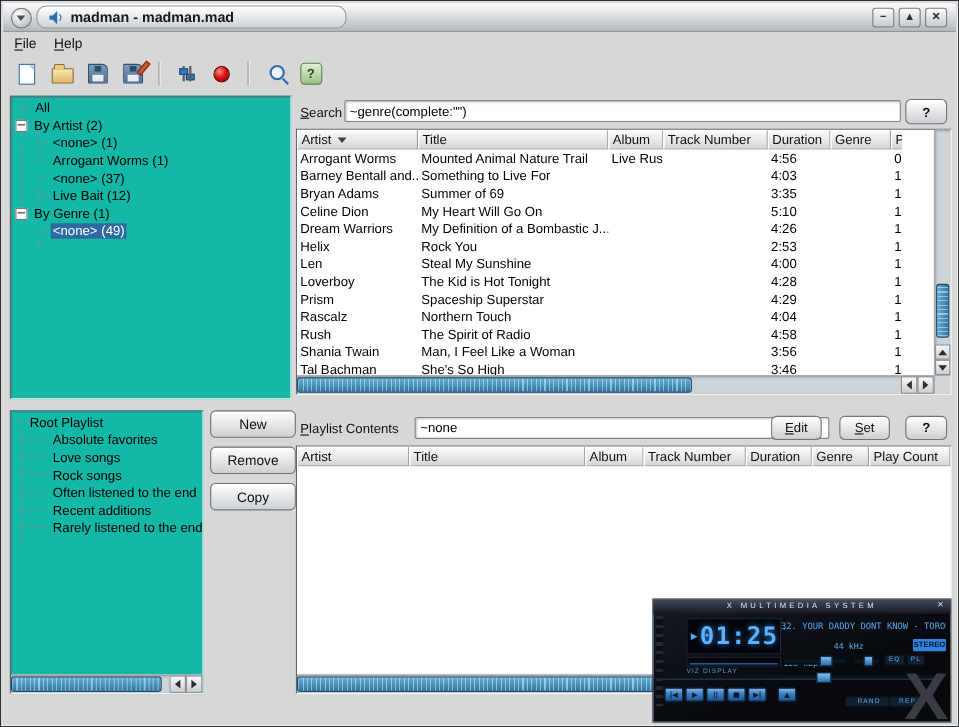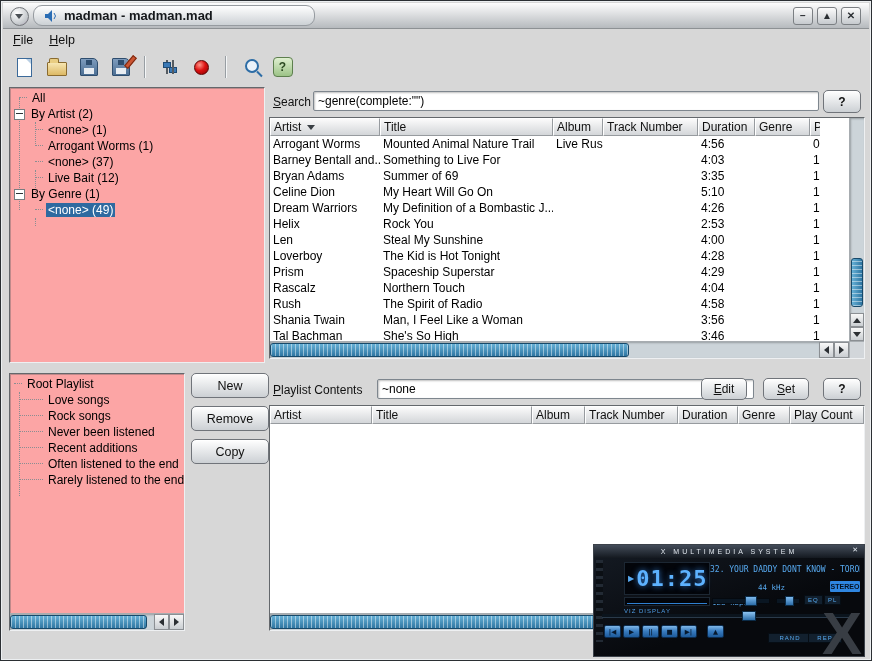--- a/index.html
+++ b/index.html
@@ -56,21 +56,21 @@
   .ic-knob1{left:1px;top:3px;} .ic-knob2{left:7px;top:8px;}
   .ic-rec{width:13px;height:13px;border-radius:50%;
     background:radial-gradient(circle at 35% 30%,#ff9488,#dd1111 45%,#880000);border:1px solid #5c0000;}
   .ic-mag{width:10px;height:10px;border:2px solid #2d6da6;border-radius:50%;background:#eaf2fa;position:relative;margin:-3px -3px 0 0;}
   .ic-mag::after{content:"";position:absolute;width:7px;height:2px;background:#2d6da6;
     transform:rotate(45deg);right:-6px;bottom:-4px;}
   .ic-help{width:18px;height:18px;border-radius:4px;background:linear-gradient(#dff0d0,#9cc387);
     border:1px solid #5d7f4e;color:#2c4a22;font-weight:bold;font-size:12px;
     display:flex;align-items:center;justify-content:center;}
   
-  .sunken{background:#fca5a5;border:1px solid;border-color:#64686c #eef0f2 #eef0f2 #64686c;
+  .sunken{background:#14b8a6;border:1px solid;border-color:#64686c #eef0f2 #eef0f2 #64686c;
     box-shadow:inset 1px 1px 0 rgba(80,85,90,.35);box-sizing:border-box;}
   
   .tree{position:relative;padding-top:2px;font-size:12px;color:#000;height:100%;overflow:hidden;}
   .trow{display:flex;align-items:center;height:16px;white-space:nowrap;position:relative;}
   .d0{padding-left:9px;} .grp{padding-left:4px;} .d1{padding-left:25px;}
   .d0b{padding-left:4px;} .d1b{padding-left:9px;}
   .dash{width:8px;height:1px;border-top:1px dotted #8a8e92;margin-right:3px;flex:none;}
   .dashw{width:24px;height:1px;border-top:1px dotted #8a8e92;margin-right:3px;flex:none;}
   .exp{position:relative;width:9px;height:9px;border:1px solid #787c80;background:#fff;margin-right:4px;flex:none;}
   .exp::after{content:"";position:absolute;left:1px;right:1px;top:3px;height:1px;background:#2e3236;}
@@ -456,37 +456,37 @@
 
 <div class="pl-tree-panel sunken">
   <div class="tree" style="flex:1;">
     <i class="vl" style="left:9px;top:18px;height:104px;"></i>
     <div class="trow d0b">
         <span class="dash"></span>
         <span class="tlabel">Root Playlist</span>
       </div>
     <div class="trow d1b">
         <span class="dashw"></span>
+        <span class="tlabel">Absolute favorites</span>
+      </div>
+    <div class="trow d1b">
+        <span class="dashw"></span>
         <span class="tlabel">Love songs</span>
       </div>
     <div class="trow d1b">
         <span class="dashw"></span>
         <span class="tlabel">Rock songs</span>
       </div>
     <div class="trow d1b">
         <span class="dashw"></span>
-        <span class="tlabel">Never been listened</span>
+        <span class="tlabel">Often listened to the end</span>
       </div>
     <div class="trow d1b">
         <span class="dashw"></span>
         <span class="tlabel">Recent additions</span>
-      </div>
-    <div class="trow d1b">
-        <span class="dashw"></span>
-        <span class="tlabel">Often listened to the end</span>
       </div>
     <div class="trow d1b">
         <span class="dashw"></span>
         <span class="tlabel">Rarely listened to the end</span>
       </div>
   </div>
   <div class="hsb">
     <div class="sb-track">
         <i class="sb-thumb-h" style="left:0;width:94%;"></i>
       </div>

